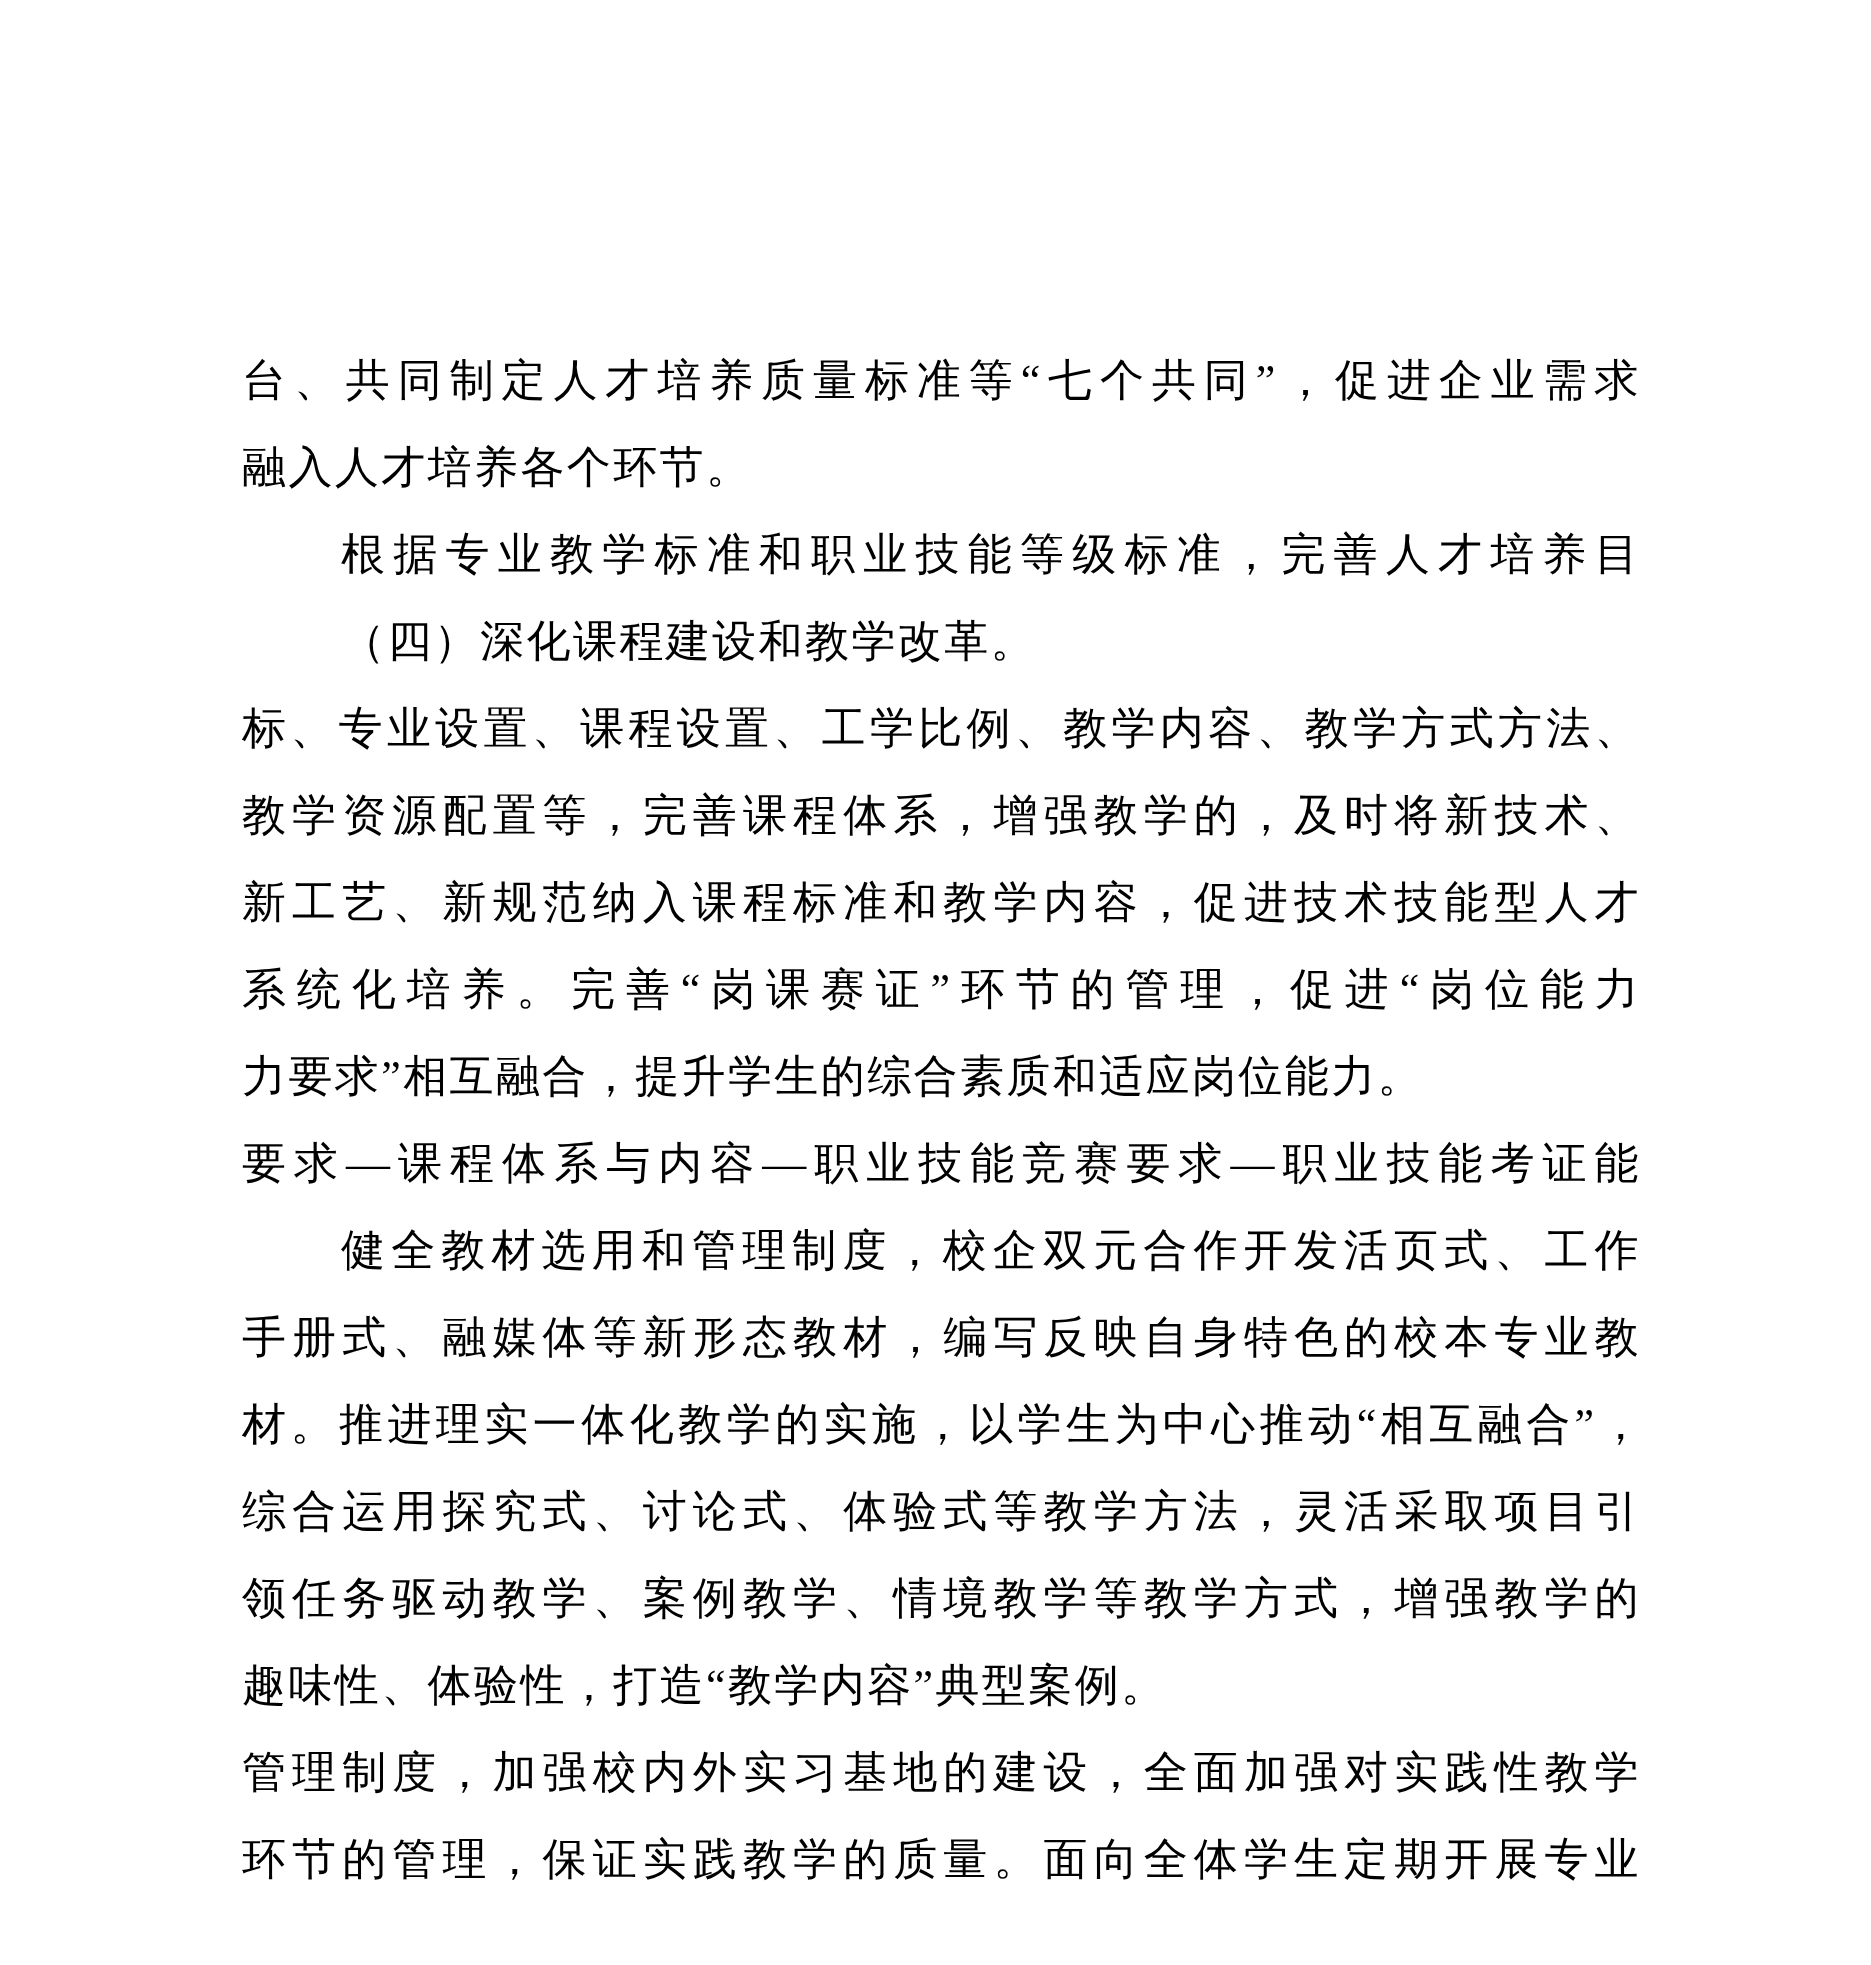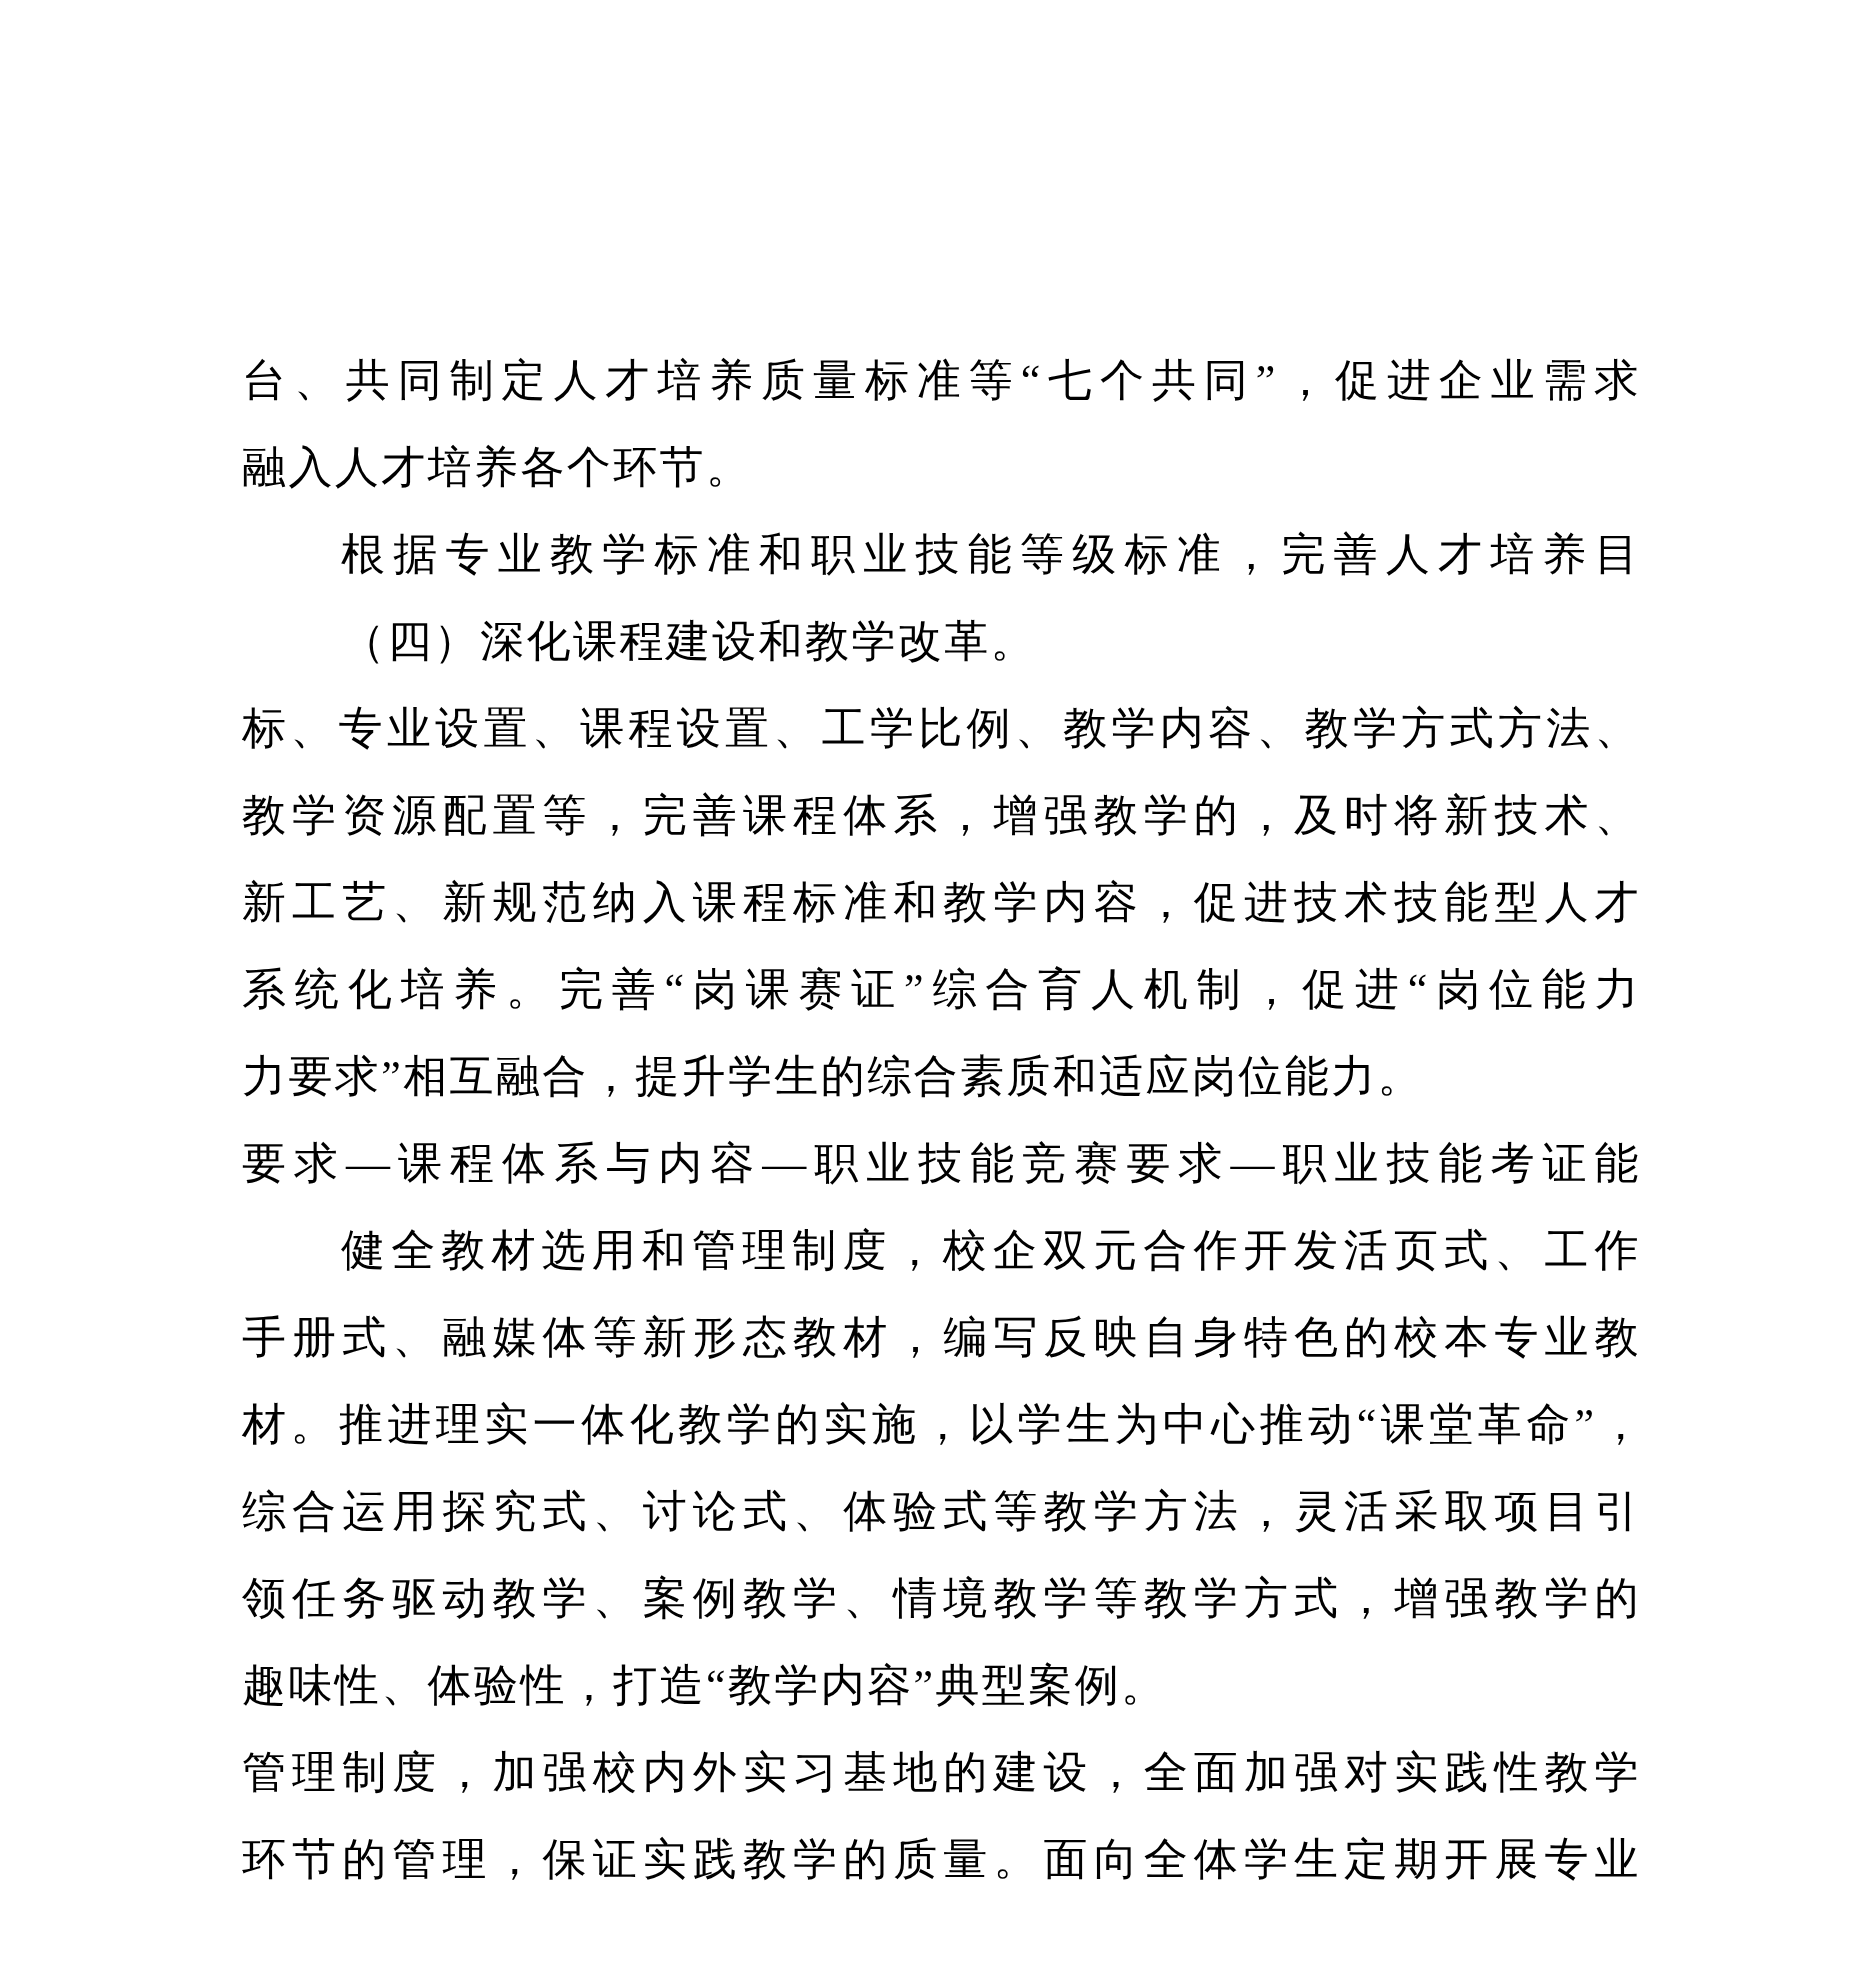--- a/index.html
+++ b/index.html
@@ -50,26 +50,26 @@
 
 <div class="page">
   <div class="body-text" id="body-text">
       <div class="line stretch">台、共同制定人才培养质量标准等“七个共同”，促进企业需求</div>
       <div class="line">融入人才培养各个环节。</div>
       <div class="line indent stretch">根据专业教学标准和职业技能等级标准，完善人才培养目</div>
       <div class="line indent">（四）深化课程建设和教学改革。</div>
       <div class="line stretch">标、专业设置、课程设置、工学比例、教学内容、教学方式方法、</div>
       <div class="line stretch">教学资源配置等，完善课程体系，增强教学的，及时将新技术、</div>
       <div class="line stretch">新工艺、新规范纳入课程标准和教学内容，促进技术技能型人才</div>
-      <div class="line stretch">系统化培养。完善“岗课赛证”综合育人机制，促进“岗位能力</div>
+      <div class="line stretch">系统化培养。完善“岗课赛证”环节的管理，促进“岗位能力</div>
       <div class="line">力要求”相互融合，提升学生的综合素质和适应岗位能力。</div>
       <div class="line stretch">要求—课程体系与内容—职业技能竞赛要求—职业技能考证能</div>
       <div class="line indent stretch">健全教材选用和管理制度，校企双元合作开发活页式、工作</div>
       <div class="line stretch">手册式、融媒体等新形态教材，编写反映自身特色的校本专业教</div>
-      <div class="line stretch tight">材。推进理实一体化教学的实施，以学生为中心推动“课堂革命”，</div>
+      <div class="line stretch tight">材。推进理实一体化教学的实施，以学生为中心推动“相互融合”，</div>
       <div class="line stretch">综合运用探究式、讨论式、体验式等教学方法，灵活采取项目引</div>
       <div class="line stretch">领任务驱动教学、案例教学、情境教学等教学方式，增强教学的</div>
       <div class="line">趣味性、体验性，打造“教学内容”典型案例。</div>
       <div class="line stretch">管理制度，加强校内外实习基地的建设，全面加强对实践性教学</div>
       <div class="line stretch">环节的管理，保证实践教学的质量。面向全体学生定期开展专业</div>
     </div>
 
 </div>
 
 

